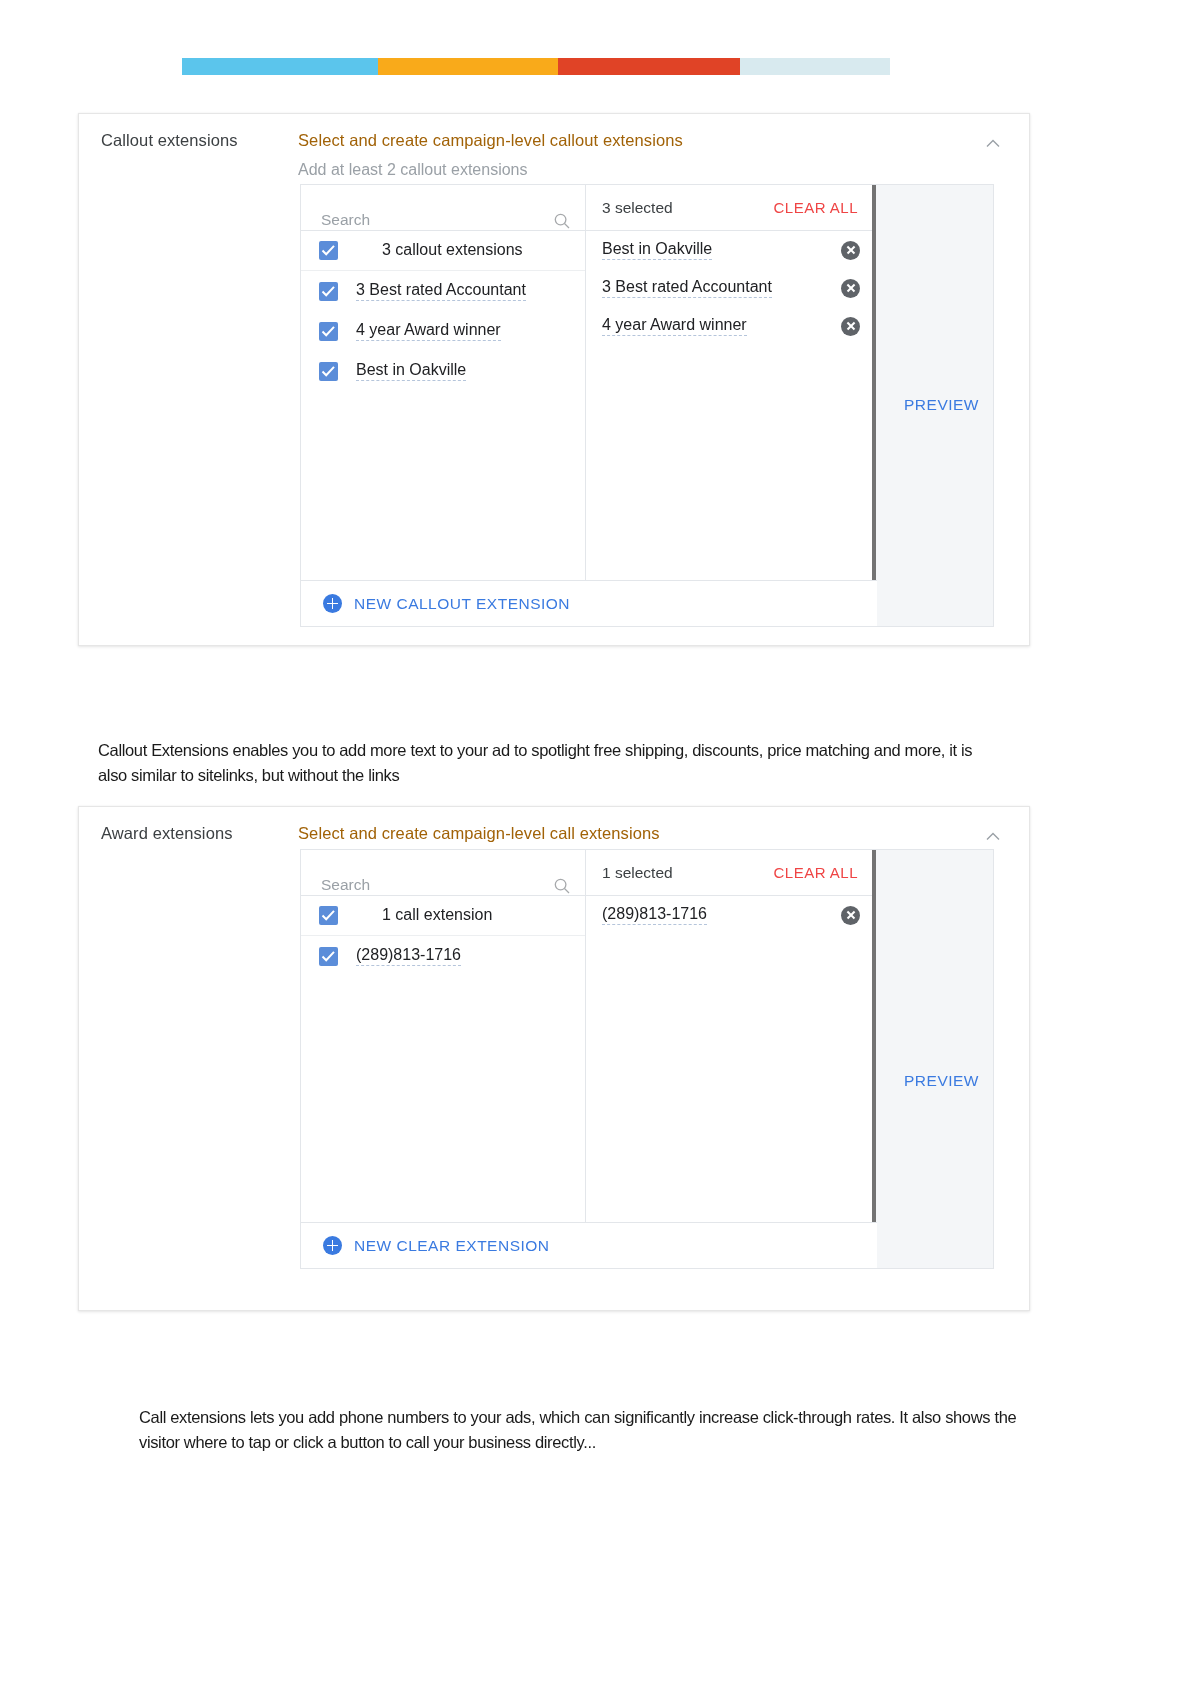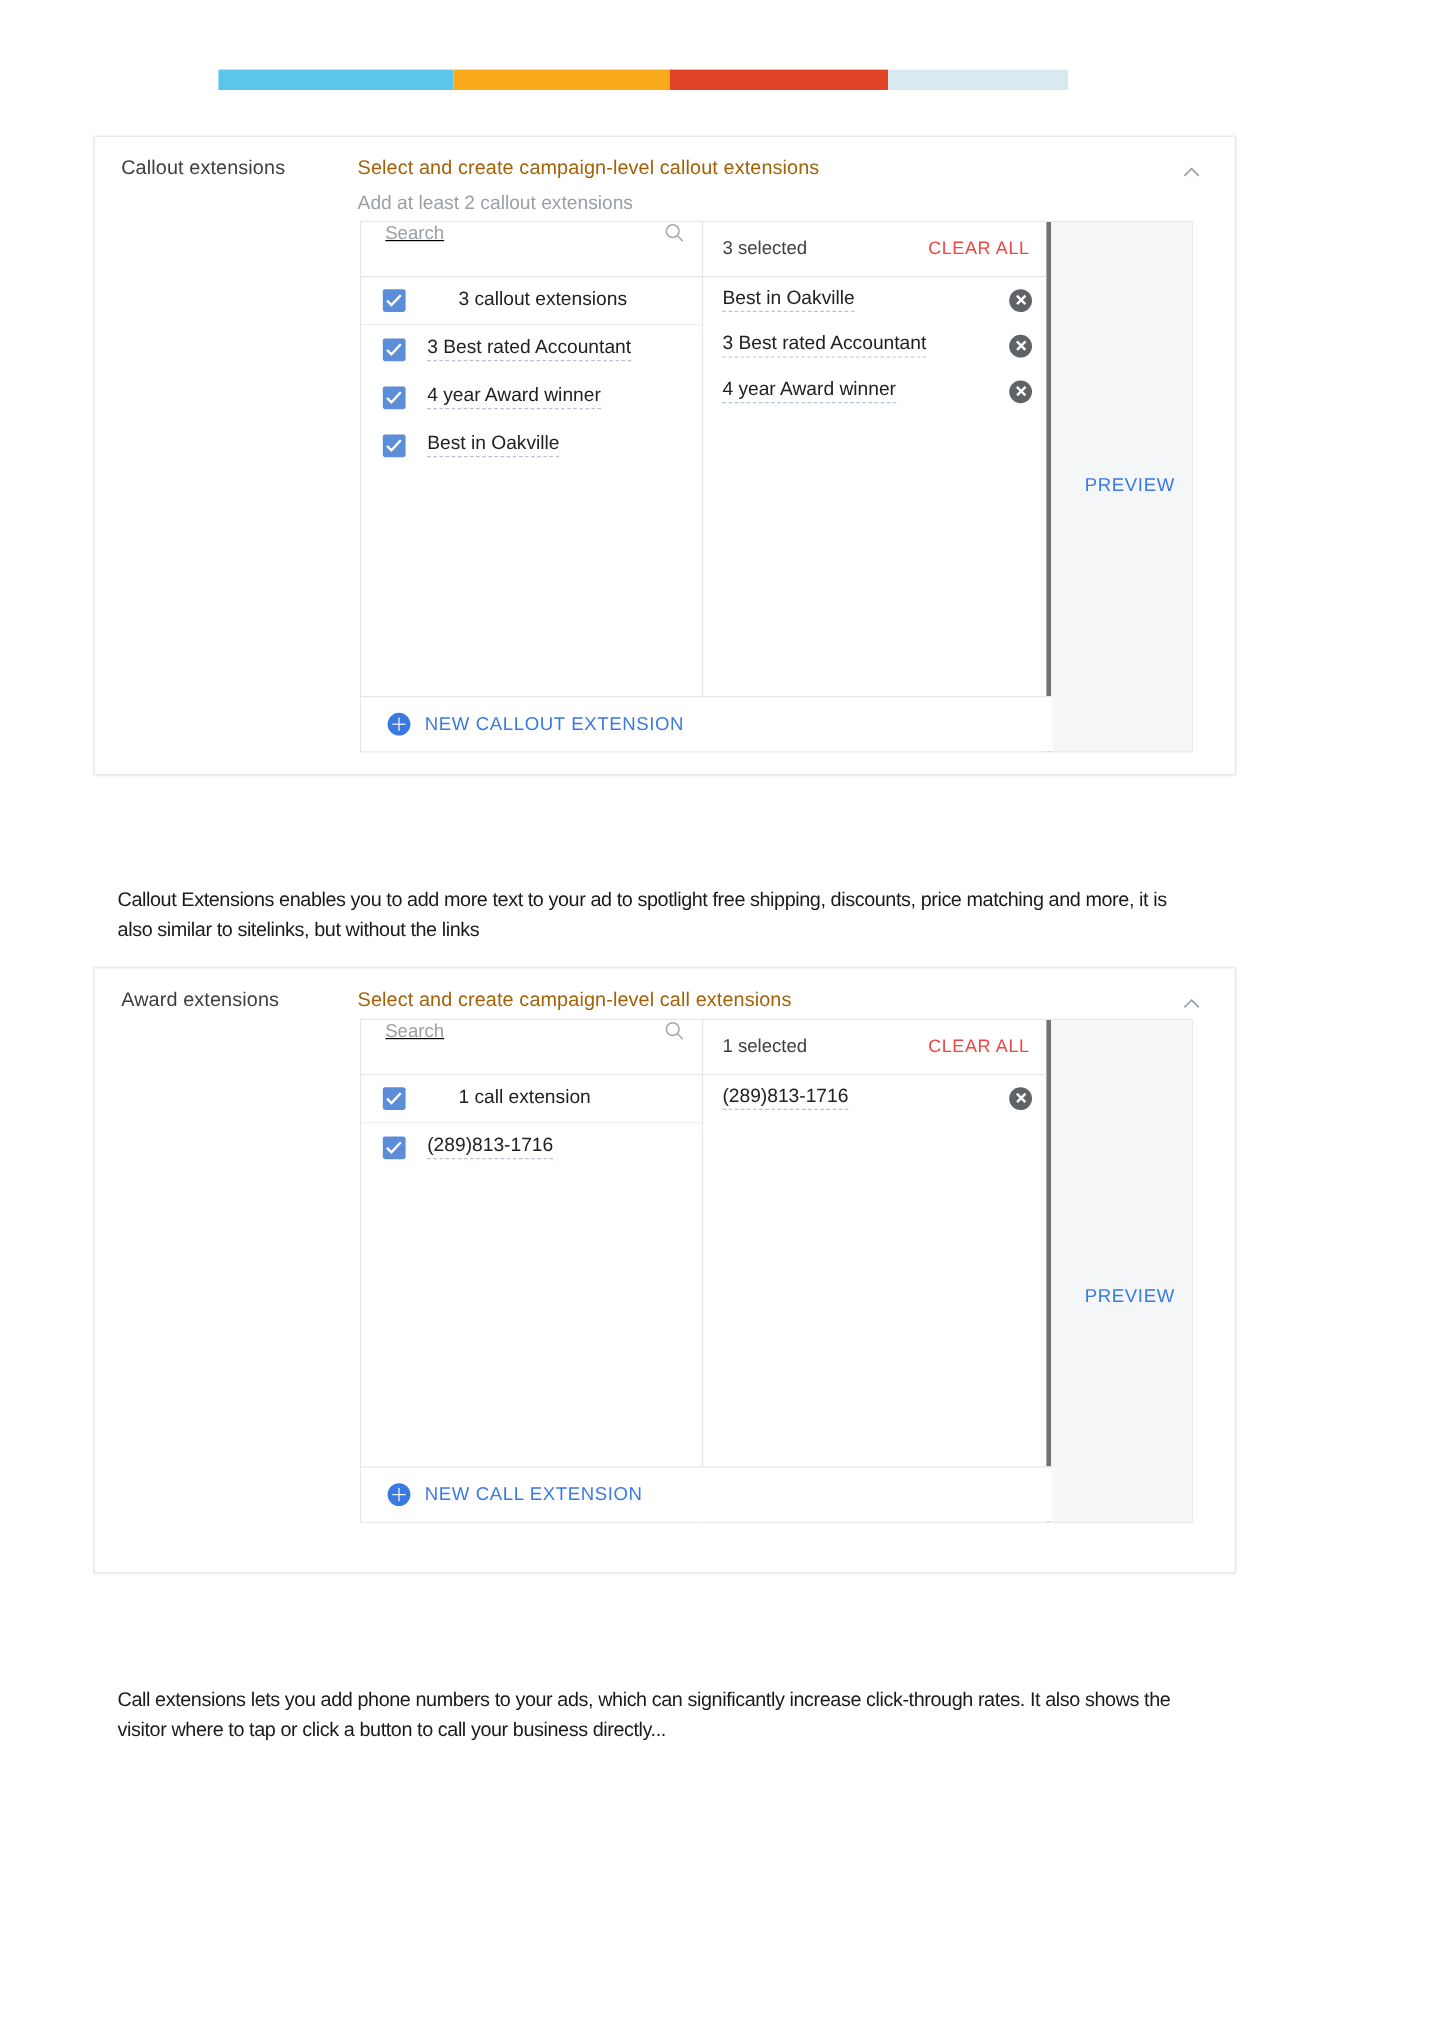--- a/index.html
+++ b/index.html
@@ -90,23 +90,22 @@
     flex: 1;
     background: #f4f6f8;
     position: relative;
   }
 
   
   .search-row {
     height: 46px;
     border-bottom: 1px solid #e3e6ea;
     display: flex;
-    align-items: flex-start;
+    align-items: flex-end;
     padding: 0 14px 0 18px;
-    text-decoration: underline;
   }
   .search-input {
     flex: 1;
     border: none;
     outline: none;
     font-family: "Liberation Sans", sans-serif;
     font-size: 15.5px;
     color: #5f6368;
     background: transparent;
   }
@@ -244,21 +243,21 @@
     position: absolute;
     left: 98px;
     font-family: "Liberation Sans", sans-serif;
     font-size: 16.5px;
     color: #1a1a1a;
     line-height: 25px;
     width: 900px;
     letter-spacing: -0.35px;
   }
   .caption-callout { top: 738px; }
-  .caption-call    { top: 1405px; }
+  .caption-call    { top: 1405px; margin-left: 41px; }
 </style>
 </head>
 <body>
 
 <div class="colorbar">
   <div class="seg seg-blue"></div>
   <div class="seg seg-orange"></div>
   <div class="seg seg-red"></div>
   <div class="seg seg-pale"></div>
 </div>
@@ -415,18 +414,18 @@
           </div>
         </div>
     </div>
 
     <div class="col-right">
       <span class="preview-link" style="top:222px;">PREVIEW</span>
     </div>
 
     <div class="new-ext">
       <span class="plus-icon"></span>
-      <span class="new-ext-label">NEW CALL EXTENSION</span>
+      <span class="new-ext-label">NEW CLEAR EXTENSION</span>
     </div>
   </div>
 </div>
 
 <div class="caption caption-call">Call extensions lets you add phone numbers to your ads, which can significantly increase click-through rates. It also shows the visitor where to tap or click a button to call your business directly...</div>
 
 </body></html>

